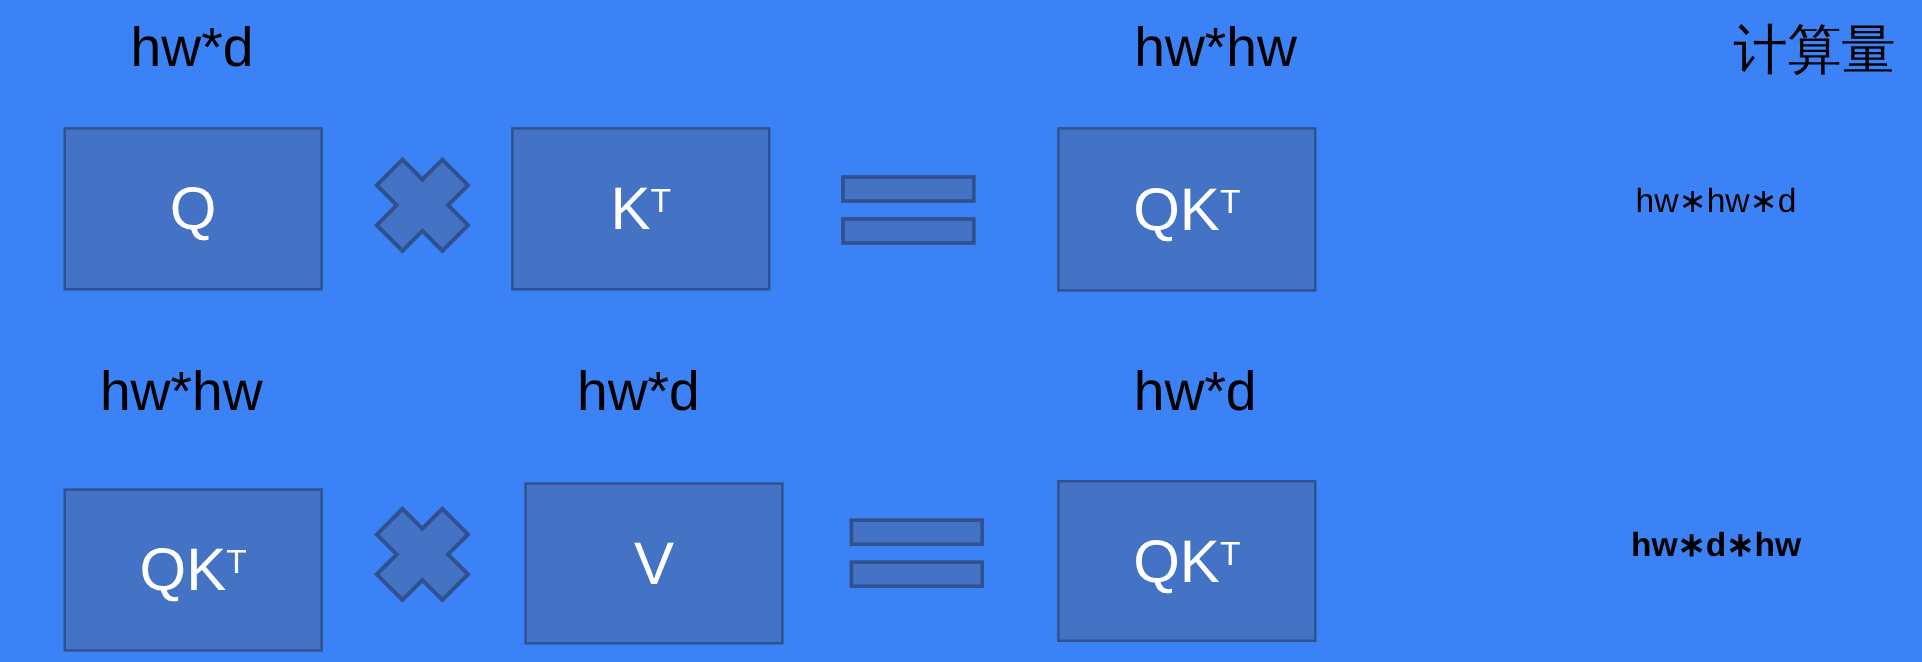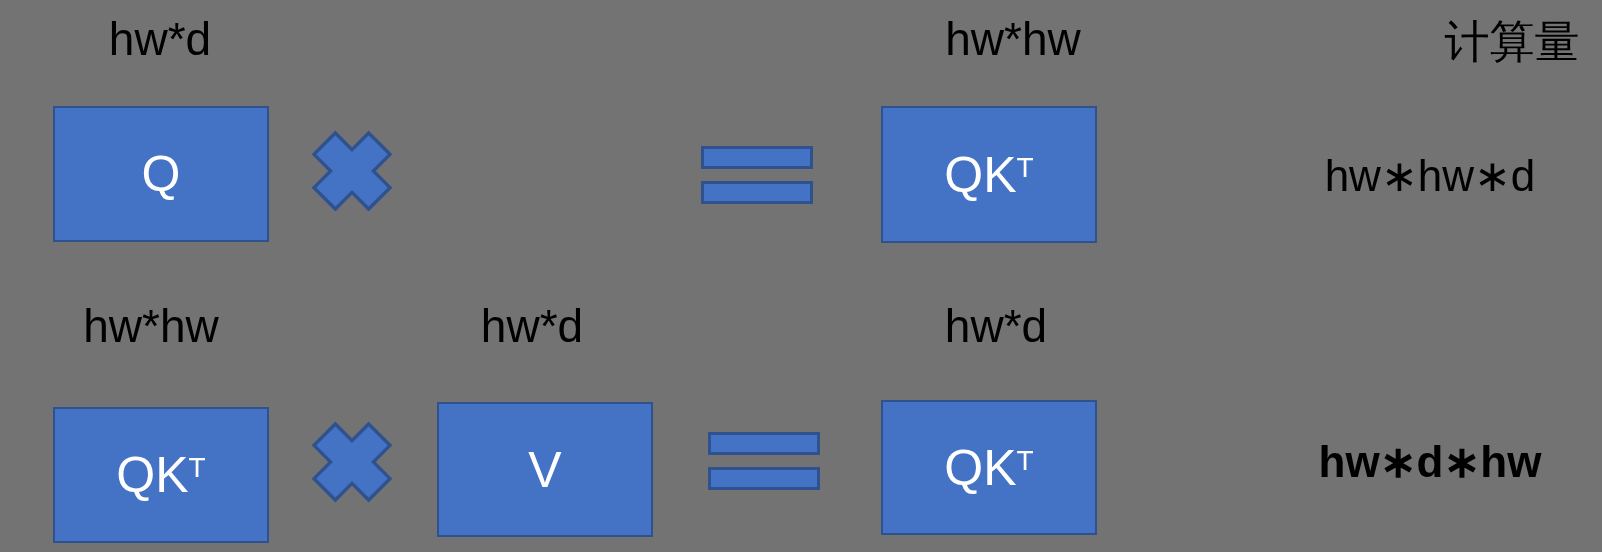--- a/index.html
+++ b/index.html
@@ -1,20 +1,20 @@
 <!DOCTYPE html>
 <html style="--shape-fill: #4472C4; --shape-border: #2F528F; --box-text: #FFFFFF; --label-text: #000000;"><head>
 <meta charset="utf-8">
 <style>
   html, body { margin: 0; padding: 0; background: #ffffff; }
   .canvas {
     position: relative;
     width: 1602px;
     height: 552px;
-    background: #737373;
+    background: #3b82f6;
     font-family: "Liberation Sans", sans-serif;
     overflow: hidden;
   }
   .dim-label {
     position: absolute;
     width: 240px;
     text-align: center;
     font-size: 46px;
     line-height: 1;
     color: var(--label-text, #000000);
@@ -59,21 +59,21 @@
     width: 112px;
     height: 23px;
     box-sizing: border-box;
     background: var(--shape-fill, #4472C4);
     border: 3px solid var(--shape-border, #2F528F);
   }
   .cost {
     position: absolute;
     width: 240px;
     text-align: center;
-    font-size: 44px;
+    font-size: 28px;
     line-height: 1;
     color: var(--label-text, #000000);
     white-space: nowrap;
   }
 </style>
 </head>
 <body>
 
 <div class="canvas">
 
@@ -84,20 +84,23 @@
   <div class="matrix-box" style="left:53px; top:106px; width:216px; height:136px;">
     <span class="box-text"><span>Q</span><span class="sup"></span></span>
   </div>
 
   <svg class="multiply" style="left:310px; top:129px;" viewBox="0 0 100 100">
     <g transform="rotate(45 50 50)">
       <polygon points="32,4 68,4 68,32 96,32 96,68 68,68 68,96 32,96 32,68 4,68 4,32 32,32" fill="#4472C4" stroke="#2F528F" stroke-width="4"></polygon>
     </g>
   </svg>
 
+  <div class="matrix-box" style="left:426px; top:106px; width:216px; height:136px;">
+    <span class="box-text"><span>K</span><span class="sup">T</span></span>
+  </div>
 
   <div class="equals" style="left:701px; top:146px;">
     <div class="eq-bar"></div>
     <div class="eq-bar"></div>
   </div>
 
   <div class="matrix-box" style="left:881px; top:106px; width:216px; height:137px;">
     <span class="box-text"><span>QK</span><span class="sup">T</span></span>
   </div>
 

